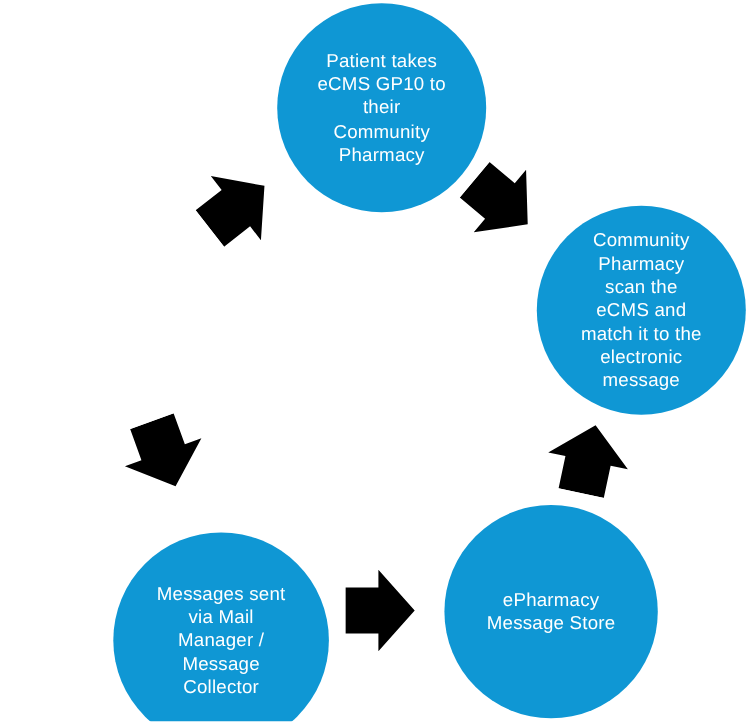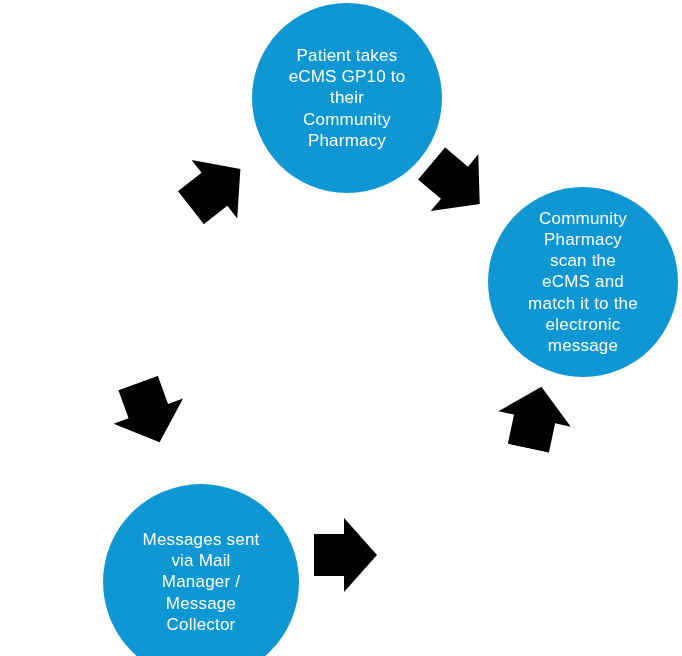--- a/index.html
+++ b/index.html
@@ -71,20 +71,24 @@
   <div class="node" id="node-community">
     <span class="label">Community
 Pharmacy
 scan the
 eCMS and
 match it to the
 electronic
 message</span>
   </div>
 
+  <div class="node" id="node-epharmacy">
+    <span class="label">ePharmacy
+Message Store</span>
+  </div>
 
   <div class="node" id="node-messages">
     <span class="label">Messages sent
 via Mail
 Manager /
 Message
 Collector</span>
   </div>
 
 

